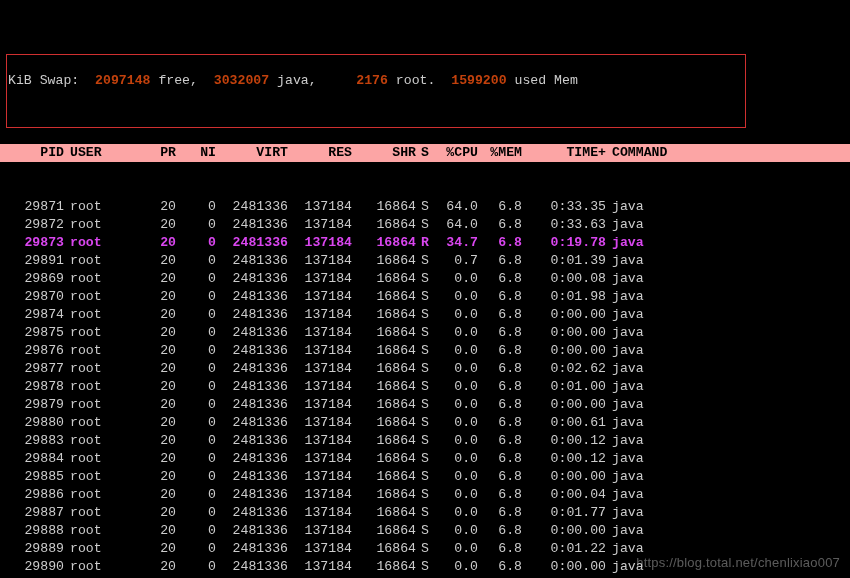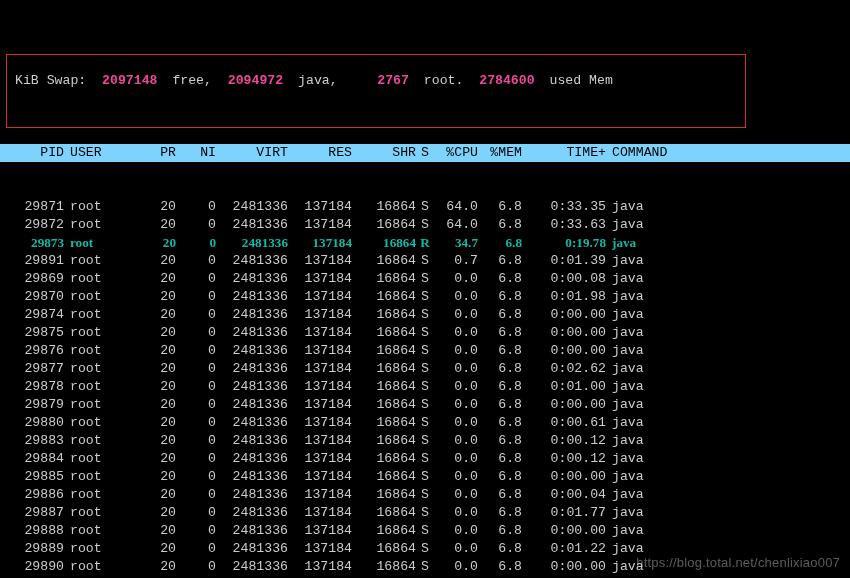--- a/index.html
+++ b/index.html
@@ -9,32 +9,32 @@
       font-family: "Courier New", Consolas, monospace;
       font-size: 13.2px;
       width: 850px;
       height: 578px;
       overflow: hidden;
       position: relative;
       line-height: 18px;
       white-space: pre;
     }
     .swap-line { padding: 0 8px; }
-    .swap-line .lbl { color: #ccc; padding-left: 7px; }
-    .swap-line b { color: #ec4899; font-weight: bold; }
+    .swap-line .lbl { color: #ccc; }
+    .swap-line b { color: #c2410c; font-weight: bold; }
     .header-row {
-      background: #7dd3fc;
+      background: #fca5a5;
       color: #000;
-      font-weight: normal;
+      font-weight: bold;
       padding: 0 8px;
       margin-top: 18px;
     }
     .rows { padding: 0 8px; }
     .row {}
-    .row.bold { font-weight: bold; color: #14b8a6; font-family: Liberation Serif, serif; }
+    .row.bold { font-weight: bold; color: #d946ef; }
     .c-pid   { display:inline-block; width: 56px; text-align:right; }
     .c-user  { display:inline-block; width: 72px; text-align:left; padding-left:6px; }
     .c-pr    { display:inline-block; width: 40px; text-align:right; }
     .c-ni    { display:inline-block; width: 40px; text-align:right; }
     .c-virt  { display:inline-block; width: 72px; text-align:right; }
     .c-res   { display:inline-block; width: 64px; text-align:right; }
     .c-shr   { display:inline-block; width: 64px; text-align:right; }
     .c-s     { display:inline-block; width: 18px; text-align:center; }
     .c-cpu   { display:inline-block; width: 44px; text-align:right; }
     .c-mem   { display:inline-block; width: 44px; text-align:right; }
@@ -53,21 +53,21 @@
       font-family: Arial, sans-serif;
       font-size: 13px;
       letter-spacing: 0.2px;
     }
   </style>
 </head>
 <body>
 
 
 
-<div class="swap-line"><span class="lbl">KiB Swap:</span>  <b>2097148</b><span class="lbl"> free,</span>  <b>2094972</b><span class="lbl"> java,</span>     <b>2767</b><span class="lbl"> root.</span>  <b>2784600</b><span class="lbl"> used Mem</span></div>
+<div class="swap-line"><span class="lbl">KiB Swap:</span>  <b>2097148</b><span class="lbl"> free,</span>  <b>3032007</b><span class="lbl"> java,</span>     <b>2176</b><span class="lbl"> root.</span>  <b>1599200</b><span class="lbl"> used Mem</span></div>
 
 <div class="header-row"><span class="c-pid">PID</span><span class="c-user">USER</span><span class="c-pr">PR</span><span class="c-ni">NI</span><span class="c-virt">VIRT</span><span class="c-res">RES</span><span class="c-shr">SHR</span><span class="c-s">S</span><span class="c-cpu">%CPU</span><span class="c-mem">%MEM</span><span class="c-time">TIME+</span><span class="c-cmd">COMMAND</span></div>
 
 <div class="rows" id="rows"><div class="row"><span class="c-pid">29871</span><span class="c-user">root</span><span class="c-pr">20</span><span class="c-ni">0</span><span class="c-virt">2481336</span><span class="c-res">137184</span><span class="c-shr">16864</span><span class="c-s">S</span><span class="c-cpu">64.0</span><span class="c-mem">6.8</span><span class="c-time">0:33.35</span><span class="c-cmd">java</span></div><div class="row"><span class="c-pid">29872</span><span class="c-user">root</span><span class="c-pr">20</span><span class="c-ni">0</span><span class="c-virt">2481336</span><span class="c-res">137184</span><span class="c-shr">16864</span><span class="c-s">S</span><span class="c-cpu">64.0</span><span class="c-mem">6.8</span><span class="c-time">0:33.63</span><span class="c-cmd">java</span></div><div class="row bold"><span class="c-pid">29873</span><span class="c-user">root</span><span class="c-pr">20</span><span class="c-ni">0</span><span class="c-virt">2481336</span><span class="c-res">137184</span><span class="c-shr">16864</span><span class="c-s">R</span><span class="c-cpu">34.7</span><span class="c-mem">6.8</span><span class="c-time">0:19.78</span><span class="c-cmd">java</span></div><div class="row"><span class="c-pid">29891</span><span class="c-user">root</span><span class="c-pr">20</span><span class="c-ni">0</span><span class="c-virt">2481336</span><span class="c-res">137184</span><span class="c-shr">16864</span><span class="c-s">S</span><span class="c-cpu">0.7</span><span class="c-mem">6.8</span><span class="c-time">0:01.39</span><span class="c-cmd">java</span></div><div class="row"><span class="c-pid">29869</span><span class="c-user">root</span><span class="c-pr">20</span><span class="c-ni">0</span><span class="c-virt">2481336</span><span class="c-res">137184</span><span class="c-shr">16864</span><span class="c-s">S</span><span class="c-cpu">0.0</span><span class="c-mem">6.8</span><span class="c-time">0:00.08</span><span class="c-cmd">java</span></div><div class="row"><span class="c-pid">29870</span><span class="c-user">root</span><span class="c-pr">20</span><span class="c-ni">0</span><span class="c-virt">2481336</span><span class="c-res">137184</span><span class="c-shr">16864</span><span class="c-s">S</span><span class="c-cpu">0.0</span><span class="c-mem">6.8</span><span class="c-time">0:01.98</span><span class="c-cmd">java</span></div><div class="row"><span class="c-pid">29874</span><span class="c-user">root</span><span class="c-pr">20</span><span class="c-ni">0</span><span class="c-virt">2481336</span><span class="c-res">137184</span><span class="c-shr">16864</span><span class="c-s">S</span><span class="c-cpu">0.0</span><span class="c-mem">6.8</span><span class="c-time">0:00.00</span><span class="c-cmd">java</span></div><div class="row"><span class="c-pid">29875</span><span class="c-user">root</span><span class="c-pr">20</span><span class="c-ni">0</span><span class="c-virt">2481336</span><span class="c-res">137184</span><span class="c-shr">16864</span><span class="c-s">S</span><span class="c-cpu">0.0</span><span class="c-mem">6.8</span><span class="c-time">0:00.00</span><span class="c-cmd">java</span></div><div class="row"><span class="c-pid">29876</span><span class="c-user">root</span><span class="c-pr">20</span><span class="c-ni">0</span><span class="c-virt">2481336</span><span class="c-res">137184</span><span class="c-shr">16864</span><span class="c-s">S</span><span class="c-cpu">0.0</span><span class="c-mem">6.8</span><span class="c-time">0:00.00</span><span class="c-cmd">java</span></div><div class="row"><span class="c-pid">29877</span><span class="c-user">root</span><span class="c-pr">20</span><span class="c-ni">0</span><span class="c-virt">2481336</span><span class="c-res">137184</span><span class="c-shr">16864</span><span class="c-s">S</span><span class="c-cpu">0.0</span><span class="c-mem">6.8</span><span class="c-time">0:02.62</span><span class="c-cmd">java</span></div><div class="row"><span class="c-pid">29878</span><span class="c-user">root</span><span class="c-pr">20</span><span class="c-ni">0</span><span class="c-virt">2481336</span><span class="c-res">137184</span><span class="c-shr">16864</span><span class="c-s">S</span><span class="c-cpu">0.0</span><span class="c-mem">6.8</span><span class="c-time">0:01.00</span><span class="c-cmd">java</span></div><div class="row"><span class="c-pid">29879</span><span class="c-user">root</span><span class="c-pr">20</span><span class="c-ni">0</span><span class="c-virt">2481336</span><span class="c-res">137184</span><span class="c-shr">16864</span><span class="c-s">S</span><span class="c-cpu">0.0</span><span class="c-mem">6.8</span><span class="c-time">0:00.00</span><span class="c-cmd">java</span></div><div class="row"><span class="c-pid">29880</span><span class="c-user">root</span><span class="c-pr">20</span><span class="c-ni">0</span><span class="c-virt">2481336</span><span class="c-res">137184</span><span class="c-shr">16864</span><span class="c-s">S</span><span class="c-cpu">0.0</span><span class="c-mem">6.8</span><span class="c-time">0:00.61</span><span class="c-cmd">java</span></div><div class="row"><span class="c-pid">29883</span><span class="c-user">root</span><span class="c-pr">20</span><span class="c-ni">0</span><span class="c-virt">2481336</span><span class="c-res">137184</span><span class="c-shr">16864</span><span class="c-s">S</span><span class="c-cpu">0.0</span><span class="c-mem">6.8</span><span class="c-time">0:00.12</span><span class="c-cmd">java</span></div><div class="row"><span class="c-pid">29884</span><span class="c-user">root</span><span class="c-pr">20</span><span class="c-ni">0</span><span class="c-virt">2481336</span><span class="c-res">137184</span><span class="c-shr">16864</span><span class="c-s">S</span><span class="c-cpu">0.0</span><span class="c-mem">6.8</span><span class="c-time">0:00.12</span><span class="c-cmd">java</span></div><div class="row"><span class="c-pid">29885</span><span class="c-user">root</span><span class="c-pr">20</span><span class="c-ni">0</span><span class="c-virt">2481336</span><span class="c-res">137184</span><span class="c-shr">16864</span><span class="c-s">S</span><span class="c-cpu">0.0</span><span class="c-mem">6.8</span><span class="c-time">0:00.00</span><span class="c-cmd">java</span></div><div class="row"><span class="c-pid">29886</span><span class="c-user">root</span><span class="c-pr">20</span><span class="c-ni">0</span><span class="c-virt">2481336</span><span class="c-res">137184</span><span class="c-shr">16864</span><span class="c-s">S</span><span class="c-cpu">0.0</span><span class="c-mem">6.8</span><span class="c-time">0:00.04</span><span class="c-cmd">java</span></div><div class="row"><span class="c-pid">29887</span><span class="c-user">root</span><span class="c-pr">20</span><span class="c-ni">0</span><span class="c-virt">2481336</span><span class="c-res">137184</span><span class="c-shr">16864</span><span class="c-s">S</span><span class="c-cpu">0.0</span><span class="c-mem">6.8</span><span class="c-time">0:01.77</span><span class="c-cmd">java</span></div><div class="row"><span class="c-pid">29888</span><span class="c-user">root</span><span class="c-pr">20</span><span class="c-ni">0</span><span class="c-virt">2481336</span><span class="c-res">137184</span><span class="c-shr">16864</span><span class="c-s">S</span><span class="c-cpu">0.0</span><span class="c-mem">6.8</span><span class="c-time">0:00.00</span><span class="c-cmd">java</span></div><div class="row"><span class="c-pid">29889</span><span class="c-user">root</span><span class="c-pr">20</span><span class="c-ni">0</span><span class="c-virt">2481336</span><span class="c-res">137184</span><span class="c-shr">16864</span><span class="c-s">S</span><span class="c-cpu">0.0</span><span class="c-mem">6.8</span><span class="c-time">0:01.22</span><span class="c-cmd">java</span></div><div class="row"><span class="c-pid">29890</span><span class="c-user">root</span><span class="c-pr">20</span><span class="c-ni">0</span><span class="c-virt">2481336</span><span class="c-res">137184</span><span class="c-shr">16864</span><span class="c-s">S</span><span class="c-cpu">0.0</span><span class="c-mem">6.8</span><span class="c-time">0:00.00</span><span class="c-cmd">java</span></div><div class="row"><span class="c-pid">29892</span><span class="c-user">root</span><span class="c-pr">20</span><span class="c-ni">0</span><span class="c-virt">2481336</span><span class="c-res">137184</span><span class="c-shr">16864</span><span class="c-s">S</span><span class="c-cpu">0.0</span><span class="c-mem">6.8</span><span class="c-time">0:00.00</span><span class="c-cmd">java</span></div></div>
 
 <div class="highlight-box" id="hl" style="top: 54px; left: 6px; width: 740px; height: 74px;"></div>
 
 <div class="watermark">https://blog.total.net/chenlixiao007</div>
 
 

